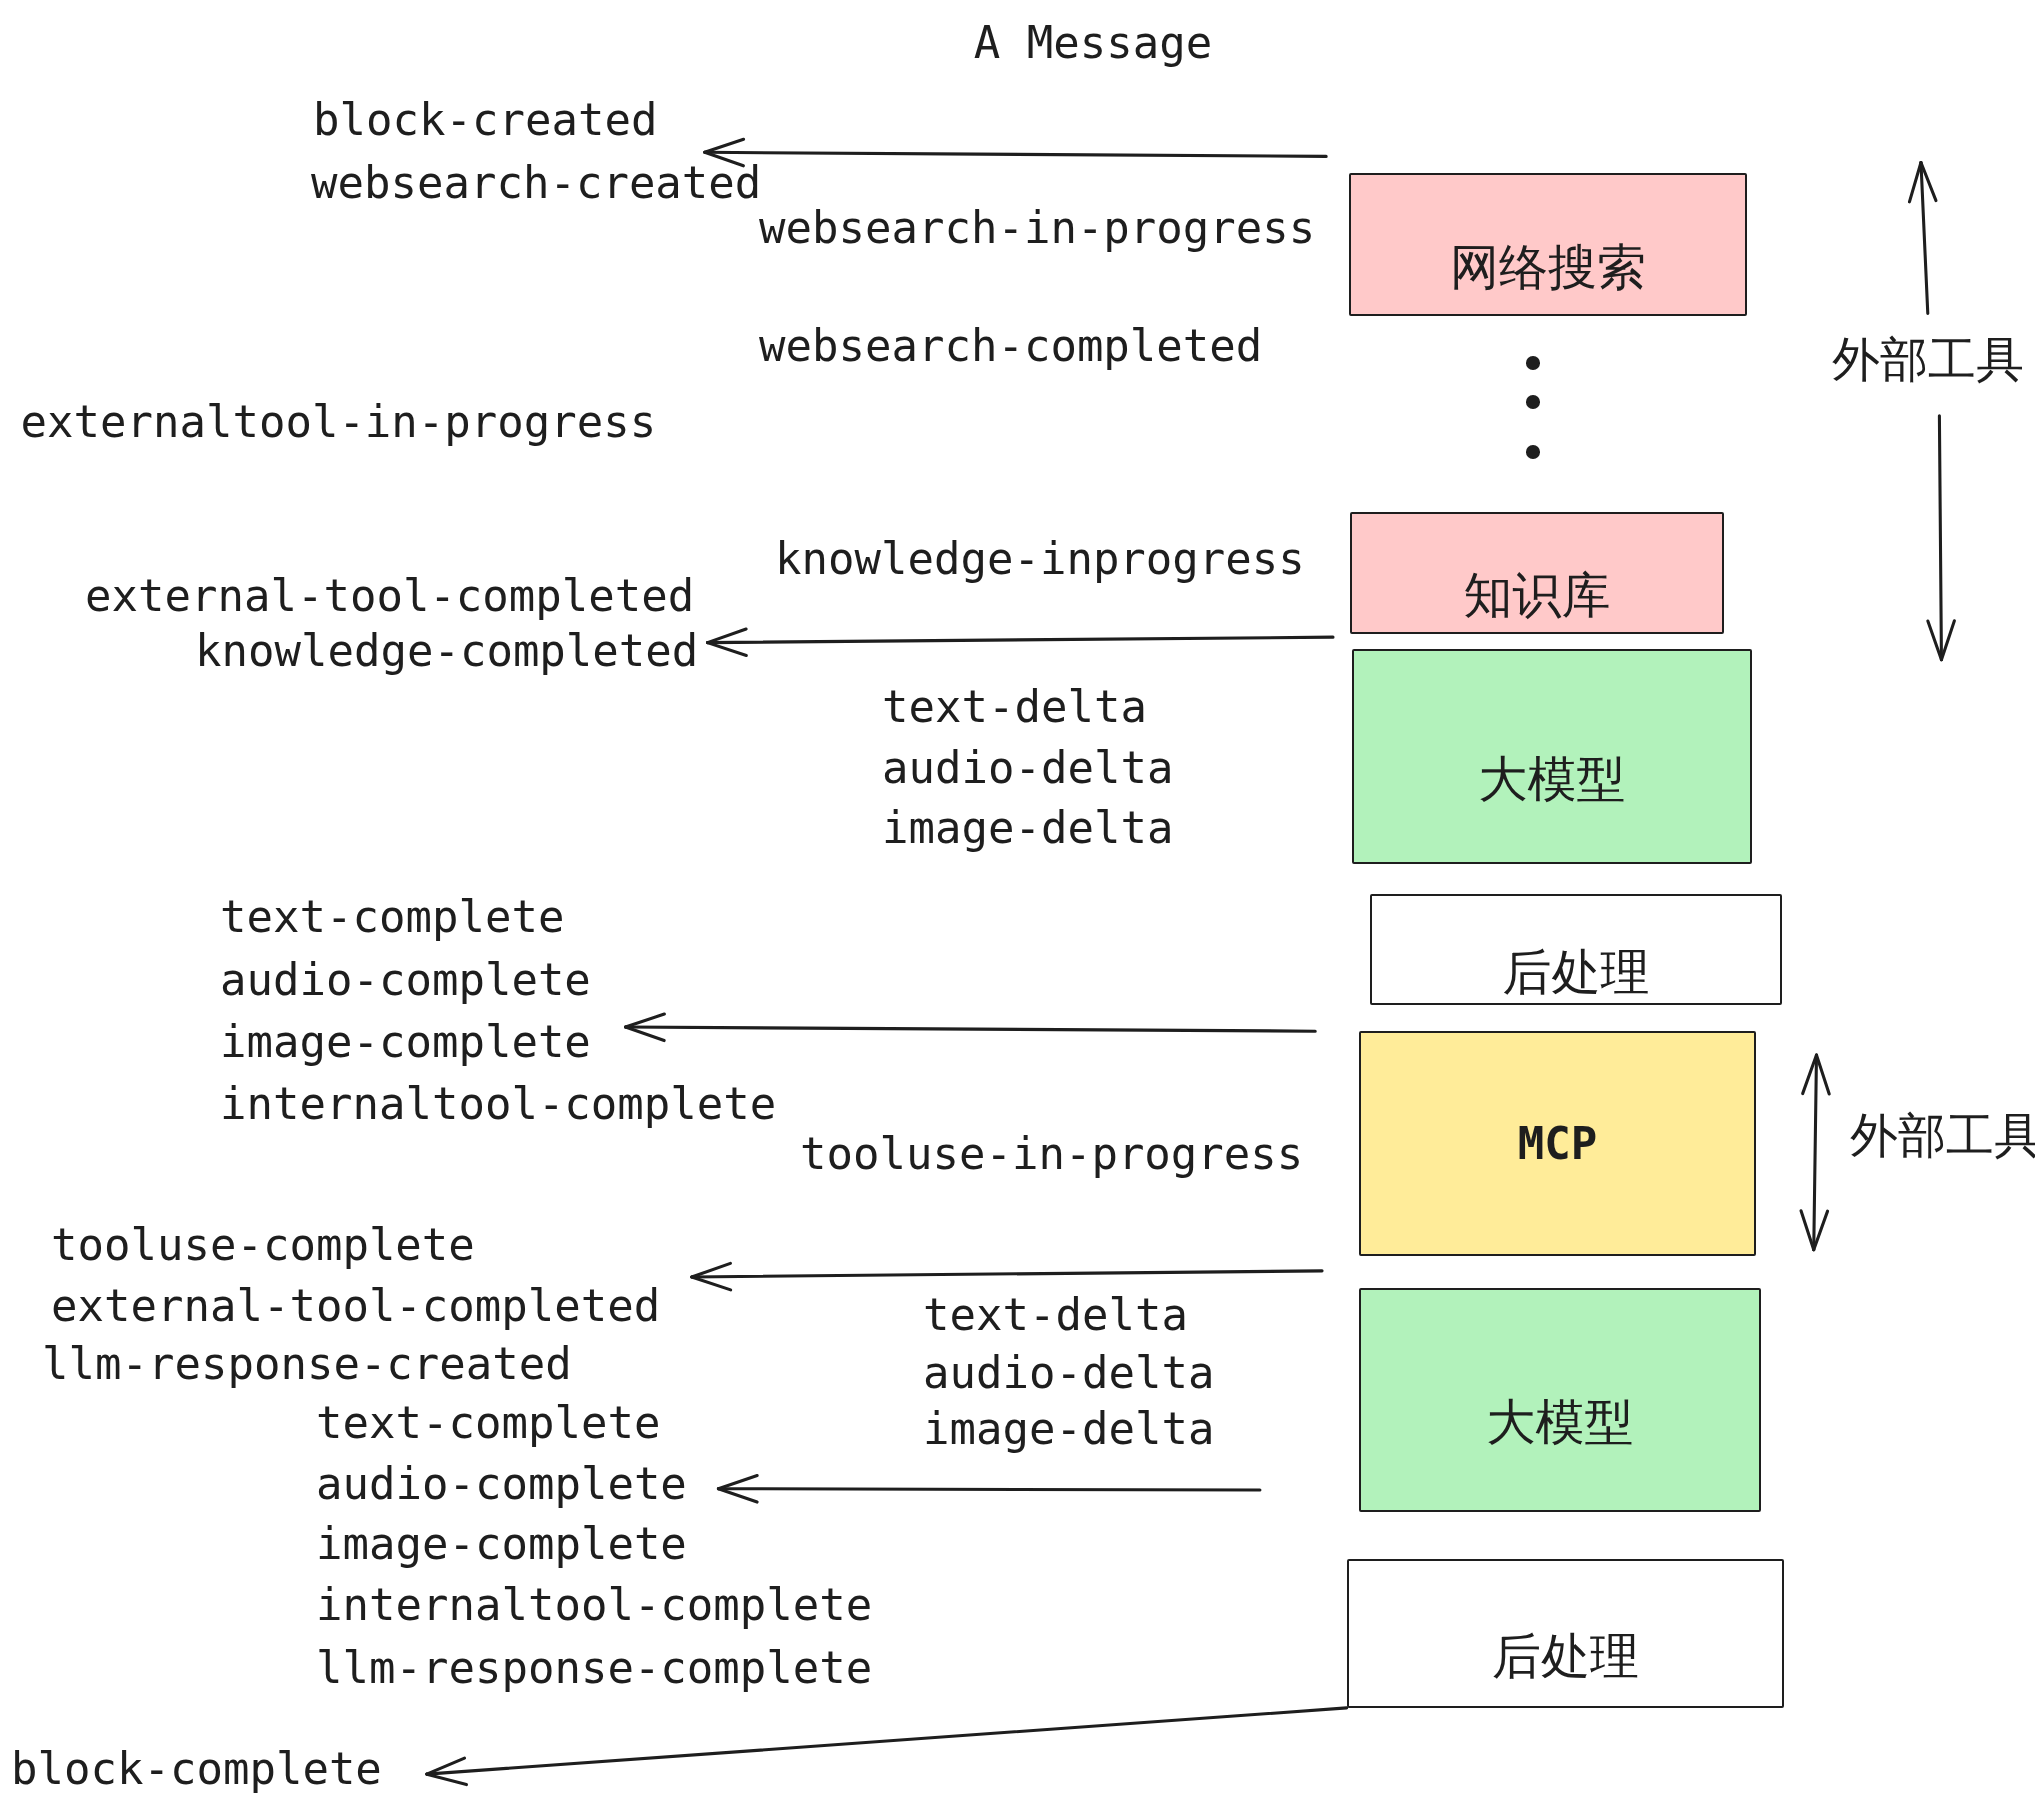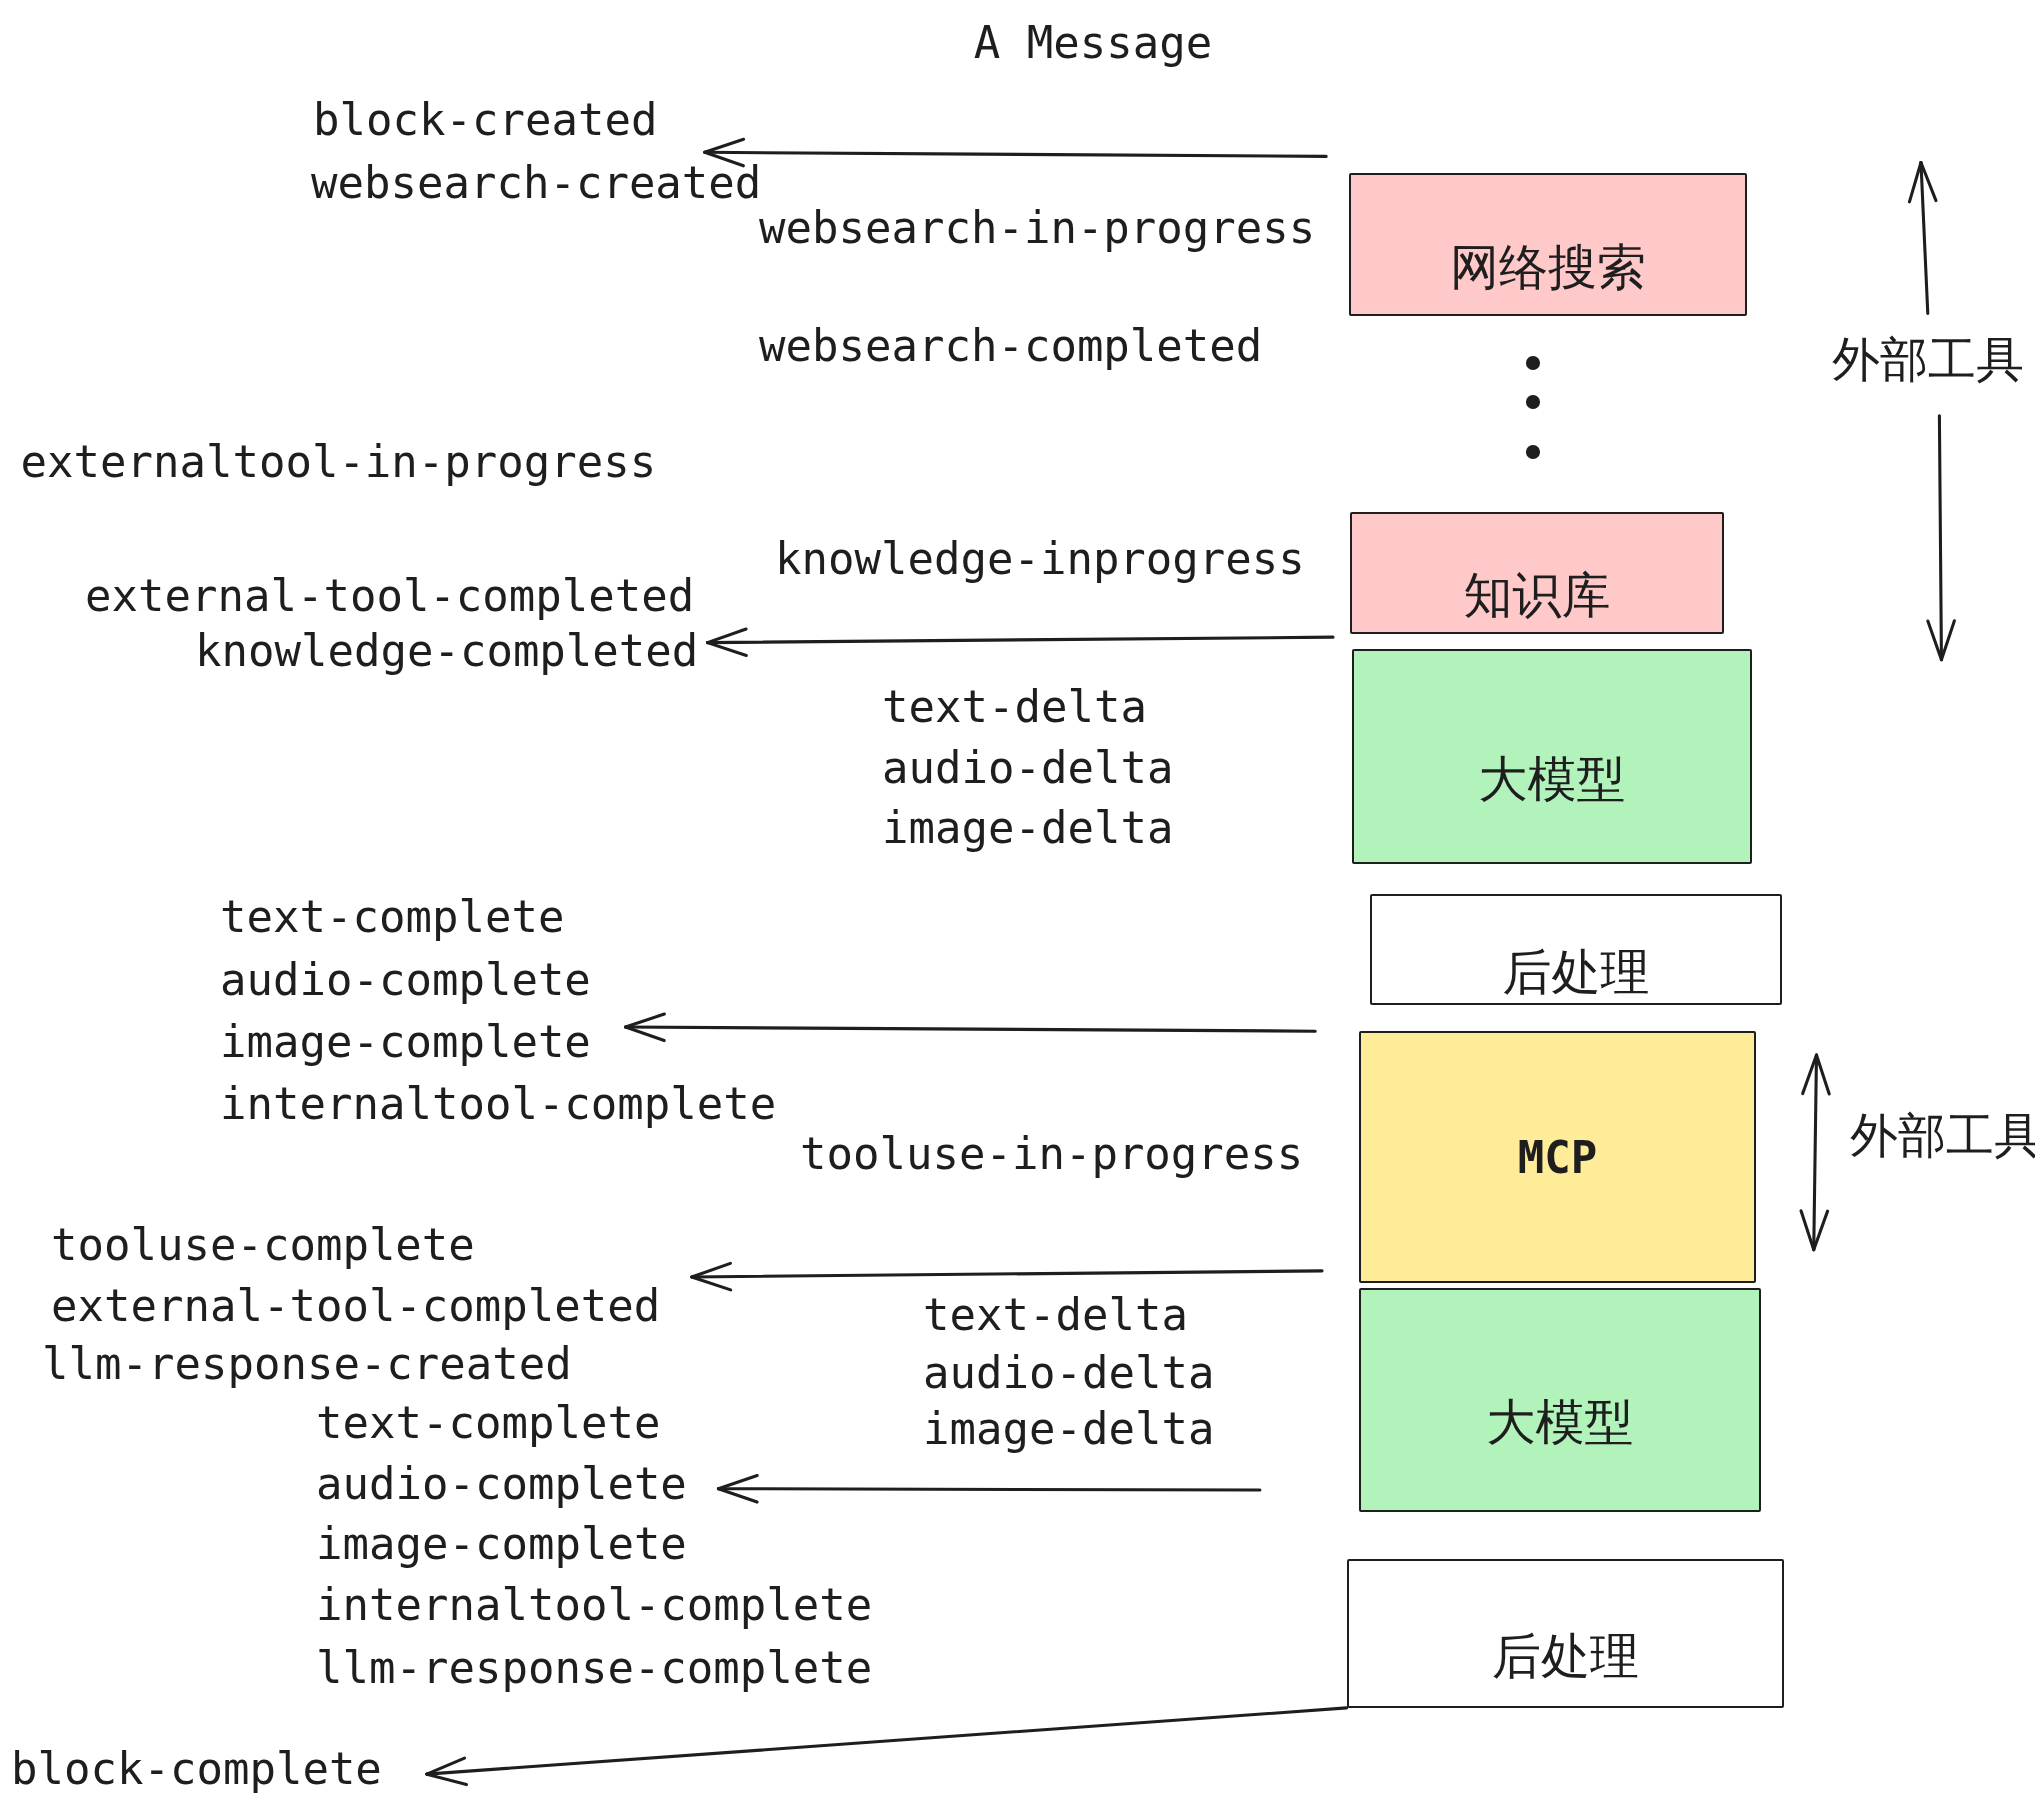--- a/index.html
+++ b/index.html
@@ -91,36 +91,36 @@
       </div>
       <div class="box cn" style="left: 1350px; top: 512px; width: 374px; height: 122px; background: rgb(255, 201, 201);">
         <span class="lbl">知识库</span>
       </div>
       <div class="box cn" style="left: 1352px; top: 649px; width: 400px; height: 215px; background: rgb(178, 242, 187);">
         <span class="lbl">大模型</span>
       </div>
       <div class="box cn" style="left: 1370px; top: 894px; width: 412px; height: 111px; background: rgb(255, 255, 255);">
         <span class="lbl">后处理</span>
       </div>
-      <div class="box mono" style="left: 1359px; top: 1031px; width: 397px; height: 252px; background: rgb(255, 236, 153);">
+      <div class="box mono" style="left: 1359px; top: 1031px; width: 397px; height: 225px; background: rgb(255, 236, 153);">
         <span class="lbl">MCP</span>
       </div>
       <div class="box cn" style="left: 1359px; top: 1288px; width: 402px; height: 224px; background: rgb(178, 242, 187);">
         <span class="lbl">大模型</span>
       </div>
       <div class="box cn" style="left: 1347px; top: 1559px; width: 437px; height: 149px; background: rgb(255, 255, 255);">
         <span class="lbl">后处理</span>
       </div>
     </div>
   <div id="labels-layer">
       <div class="evt" style="left: 313px; top: 98px;">block-created</div>
       <div class="evt" style="left: 311px; top: 161px;">websearch-created</div>
       <div class="evt" style="left: 759px; top: 206px;">websearch-in-progress</div>
       <div class="evt" style="left: 759px; top: 292px; margin-top: 32px;">websearch-completed</div>
-      <div class="evt" style="left: 20.5px; top: 400px; margin-top: 40px;">externaltool-in-progress</div>
+      <div class="evt" style="left: 20.5px; top: 400px;">externaltool-in-progress</div>
       <div class="evt" style="left: 775px; top: 537px;">knowledge-inprogress</div>
       <div class="evt" style="left: 85px; top: 574px;">external-tool-completed</div>
       <div class="evt" style="left: 195px; top: 629px;">knowledge-completed</div>
       <div class="evt" style="left: 882px; top: 685px;">text-delta</div>
       <div class="evt" style="left: 882px; top: 746px;">audio-delta</div>
       <div class="evt" style="left: 882px; top: 806px;">image-delta</div>
       <div class="evt" style="left: 220px; top: 895px;">text-complete</div>
       <div class="evt" style="left: 220px; top: 958px;">audio-complete</div>
       <div class="evt" style="left: 220px; top: 1020px;">image-complete</div>
       <div class="evt" style="left: 220px; top: 1082px;">internaltool-complete</div>

